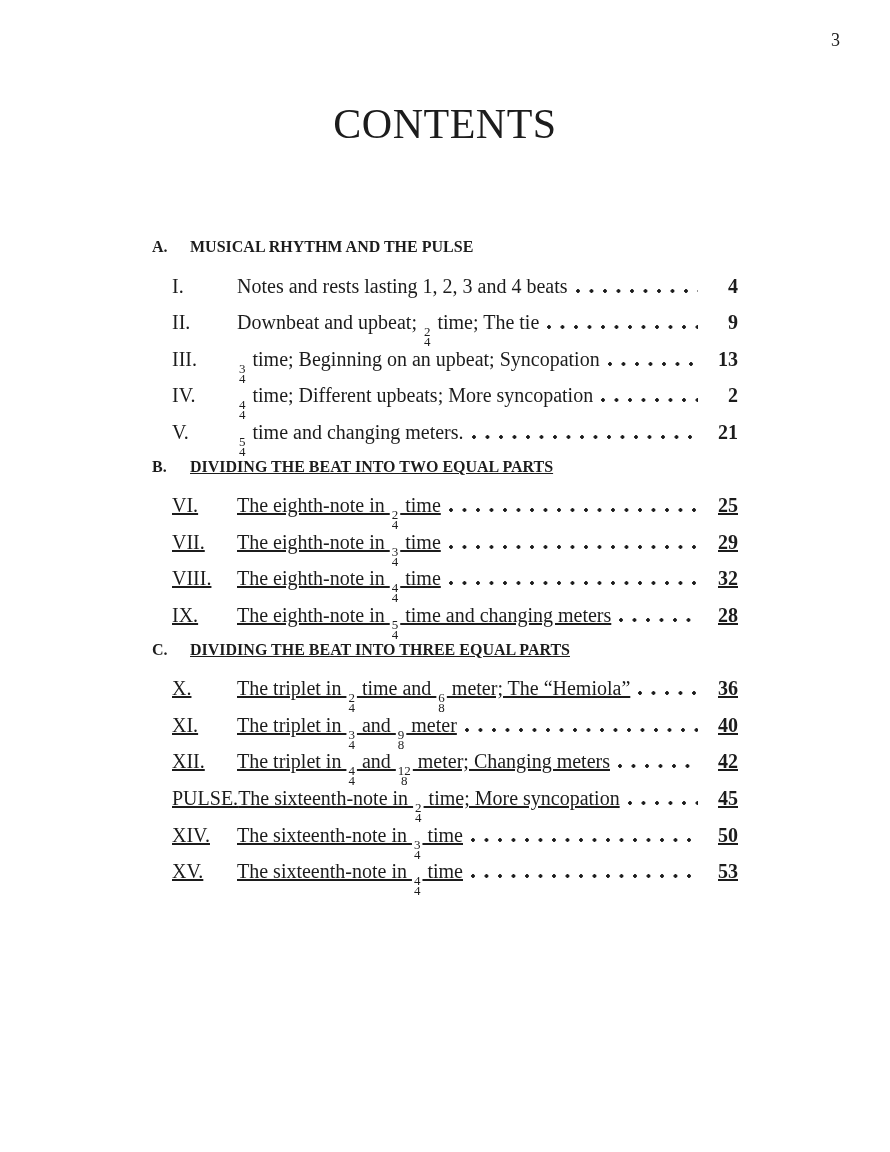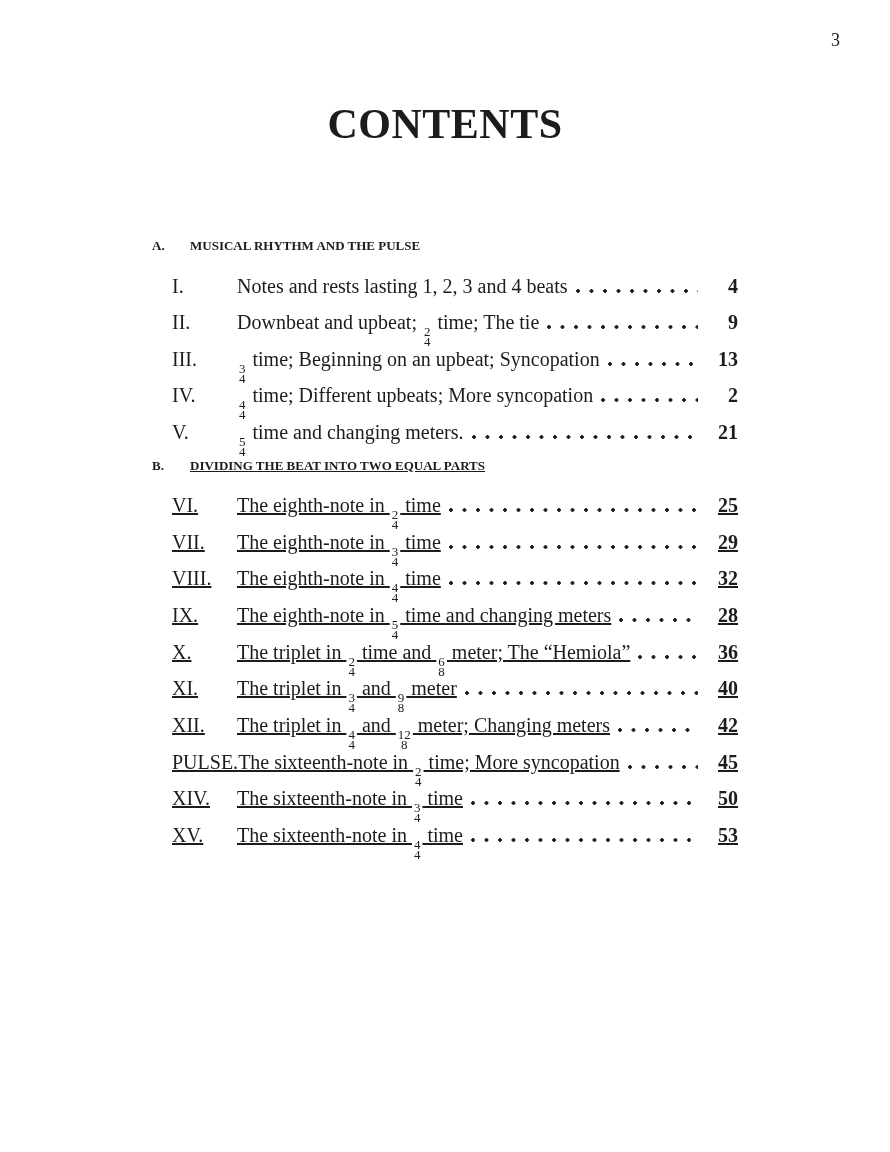--- a/index.html
+++ b/index.html
@@ -18,39 +18,39 @@
   .folio {
     position: absolute;
     top: 30px;
     right: 50px;
     font-size: 18px;
   }
   .title {
     padding-top: 100px;
     text-align: center;
     font-size: 42px;
-    font-weight: bold;
+    font-weight: normal;
     letter-spacing: 0.5px;
     line-height: 1.15;
   }
   .toc {
     margin-top: 90px;
     padding-left: 152px;
     padding-right: 152px;
   }
   .section { }
   .section:not(:first-child) {
     margin-top: 12px;
     text-decoration: underline;
   }
   .shead {
     height: 25px;
     margin-bottom: 11.5px;
     font-weight: bold;
-    font-size: 13px;
+    font-size: 16px;
     white-space: nowrap;
   }
   .shead .letter {
     display: inline-block;
     width: 38px;
   }
   .row {
     display: flex;
     align-items: baseline;
     height: 25px;
@@ -179,20 +179,21 @@
         <span class="num">IX.</span>
         <span class="itext">The eighth-note in <span class="frac">
             <span class="fn">5</span>
             <span class="fd">4</span>
           </span> time and changing meters</span>
         <span class="leader"></span>
         <span class="pageno">28</span>
       </div>
     </div>
     <div class="section">
+      <div class="shead"><span class="letter">C.</span><span class="htitle">DIVIDING THE BEAT INTO THREE EQUAL PARTS</span></div>
       <div class="row">
         <span class="num">X.</span>
         <span class="itext">The triplet in <span class="frac">
             <span class="fn">2</span>
             <span class="fd">4</span>
           </span> time and <span class="frac">
             <span class="fn">6</span>
             <span class="fd">8</span>
           </span> meter; The “Hemiola”</span>
         <span class="leader"></span>

